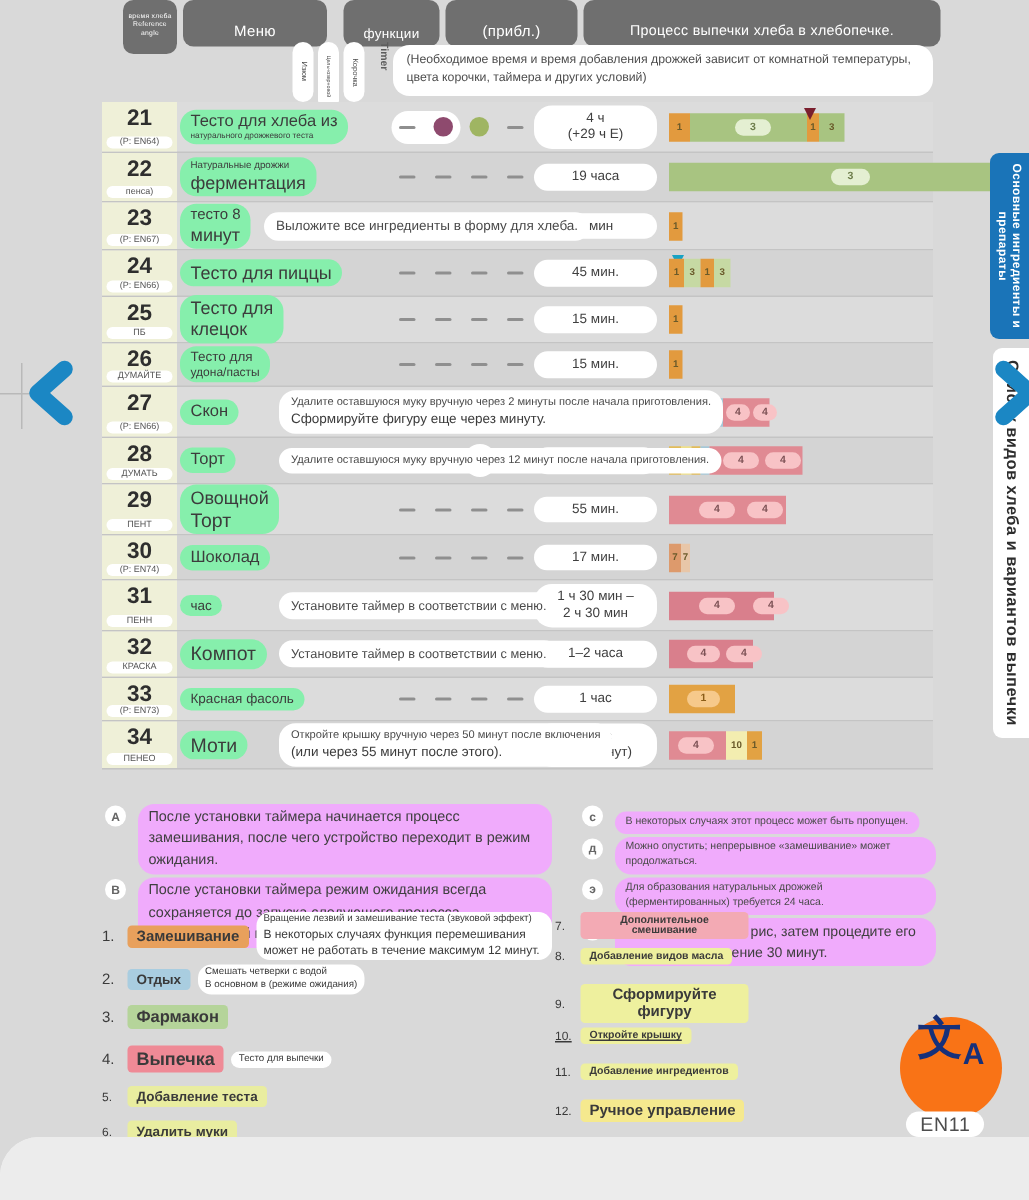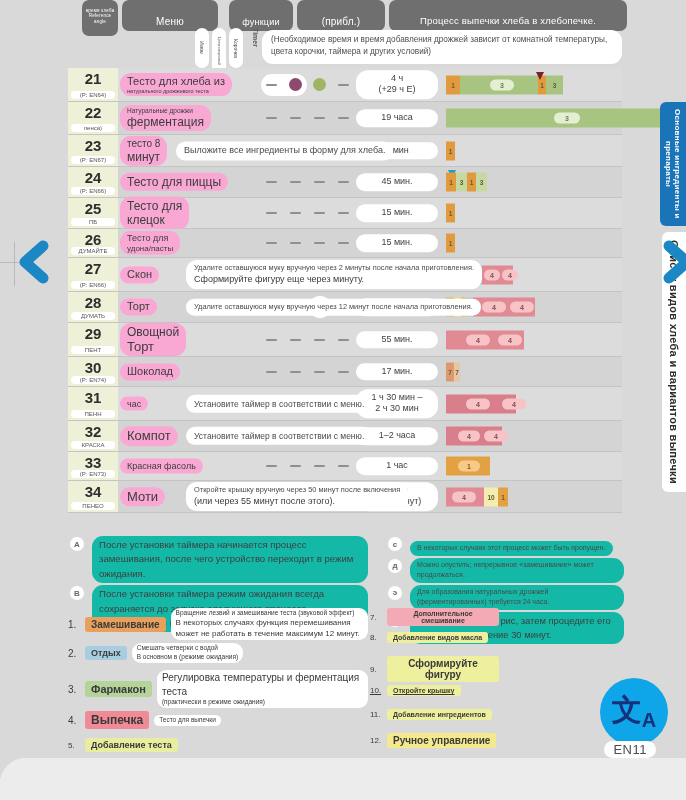--- a/index.html
+++ b/index.html
@@ -79,21 +79,21 @@
     position:absolute; left:0; right:0; top:2px; text-align:center;
     font-weight:bold; color:#2e2e2e;
   }
   .numcell .sub {
     position:absolute; left:0; right:0; bottom:2px; text-align:center;
     font-size:6px; color:#555; background:#ffffff; border-radius:7px;
     margin:0 3px; padding:1px 0;
   }
   .namecell {
     position:absolute; left:52px; top:50%; transform:translateY(-50%);
-    background:#f9a8d4; border-radius:11px; padding:2px 7px;
+    background:#86efac; border-radius:11px; padding:2px 7px;
     color:#3c3c3c; line-height:1.2;
   }
   .dots { position:absolute; left:196px; top:50%; transform:translateY(-50%);
           width:92px; height:16px; }
   .dots .slot { position:absolute; top:0; width:16px; height:16px; }
   .dots .slot:nth-child(1){ left:0; }
   .dots .slot:nth-child(2){ left:24px; }
   .dots .slot:nth-child(3){ left:48px; }
   .dots .slot:nth-child(4){ left:72px; }
   .dash { position:absolute; left:2px; top:7px; width:11px; height:2px; background:#8f8f8f; border-radius:1px; }
@@ -132,21 +132,21 @@
   
   .footnotes { position:absolute; left:68px; top:536px; width:556px; }
   .fn-left { position:absolute; left:0; top:0; width:300px; }
   .fn-right { position:absolute; left:318px; top:0; width:238px; }
   .fn-item { position:relative; padding-left:24px; margin-bottom:2px; }
   .fn-mark {
     position:absolute; left:2px; top:1px; font-size:8px; color:#666;
     background:#fff; border-radius:50%; width:14px; height:14px;
     display:flex; align-items:center; justify-content:center; font-weight:bold;
   }
-  .fn-text { background:#14b8a6; border-radius:11px; padding:2px 7px;
+  .fn-text { background:#f0abfc; border-radius:11px; padding:2px 7px;
              font-size:9.6px; color:#3f3f3f; line-height:1.5; display:inline-block; }
   .fn-text.small { font-size:7px; color:#4a4a4a; }
 
   
   .steps { position:absolute; left:68px; top:608px; width:560px; }
   .step { position:relative; margin-bottom:3px; }
   .chip {
     display:inline-flex; align-items:center; justify-content:center;
     border-radius:3px; font-weight:bold; padding:2px 6px; color:#3a3a3a;
   }
@@ -159,22 +159,22 @@
     font-weight:bold; letter-spacing:.3px;
   }
   .sidetab.blue { background:#1a74b8; color:#fff; top:102px; width:26px; height:124px; font-size:8px; text-align:center;}
   .sidetab.white { background:#ffffff; color:#2d2d2d; top:232px; width:24px; height:260px; font-size:11px; }
 
   
   .nav-arrow { position:absolute; width:40px; height:44px; }
   .nav-arrow svg { width:100%; height:100%; }
   .translate-fab {
     position:absolute; right:18px; bottom:54px; width:68px; height:68px;
-    border-radius:50%; background:#0ea5e9; display:flex;
-    align-items:center; justify-content:center;
+    border-radius:50%; background:#f97316; display:flex;
+    align-items:flex-start; justify-content:center;
   }
   .translate-fab span { font-size:30px; color:#16307a; font-weight:bold; line-height:1;}
   .lang-badge {
     position:absolute; right:30px; bottom:42px; background:#fff;
     border-radius:9px; padding:1px 9px; font-size:13px; color:#4d4d4d;
     font-variant:small-caps; letter-spacing:.5px;
   }
 </style>
 </head>
 <body>
@@ -710,24 +710,20 @@
             <span style="background: rgb(255, 255, 255); border-radius: 9px; padding: 1px 5px; margin-left: 2px; line-height: 1.35;">
               <div style="font-size: 6.5px;">Смешать четверки с водой</div>
               <div style="font-size: 6.5px;">В основном в (режиме ожидания)</div>
             </span>
           </div>
         </div>
         <div class="step" style="min-height: 24px;">
           <div style="display: flex; align-items: center; gap: 3px;">
             <span style="font-size: 10px; min-width: 14px;">3.</span>
             <span class="chip" style="background: rgb(181, 212, 154); font-size: 11px;">Фармакон</span>
-            <span style="background: rgb(255, 255, 255); border-radius: 9px; padding: 1px 5px; margin-left: 2px; line-height: 1.35;">
-              <div style="font-size: 10px;">Регулировка температуры и ферментация теста</div>
-              <div style="font-size: 6.5px;">(практически в режиме ожидания)</div>
-            </span>
           </div>
         </div>
         <div class="step" style="min-height: 24px;">
           <div style="display: flex; align-items: center; gap: 3px;">
             <span style="font-size: 10px; min-width: 14px;">4.</span>
             <span class="chip" style="background: rgb(239, 138, 150); font-size: 12px;">Выпечка</span>
             <span style="background: rgb(255, 255, 255); border-radius: 9px; padding: 1px 5px; margin-left: 2px; line-height: 1.35;">
               <div style="font-size: 6.5px;">Тесто для выпечки</div>
             </span>
           </div>

